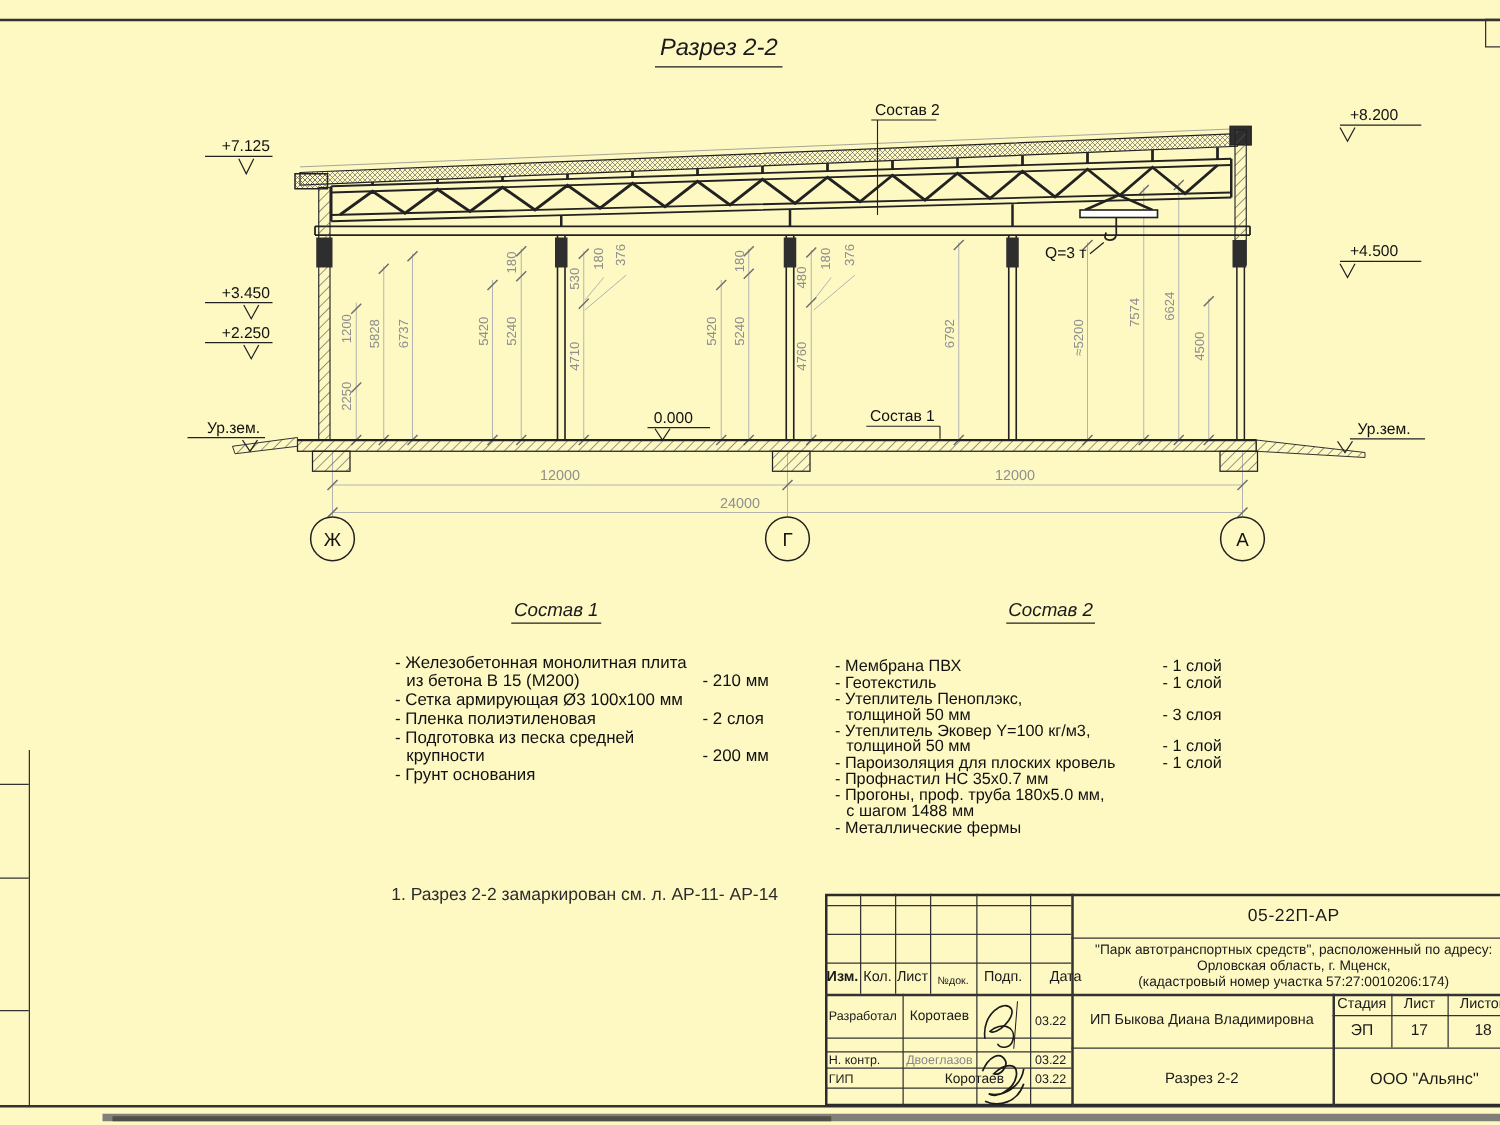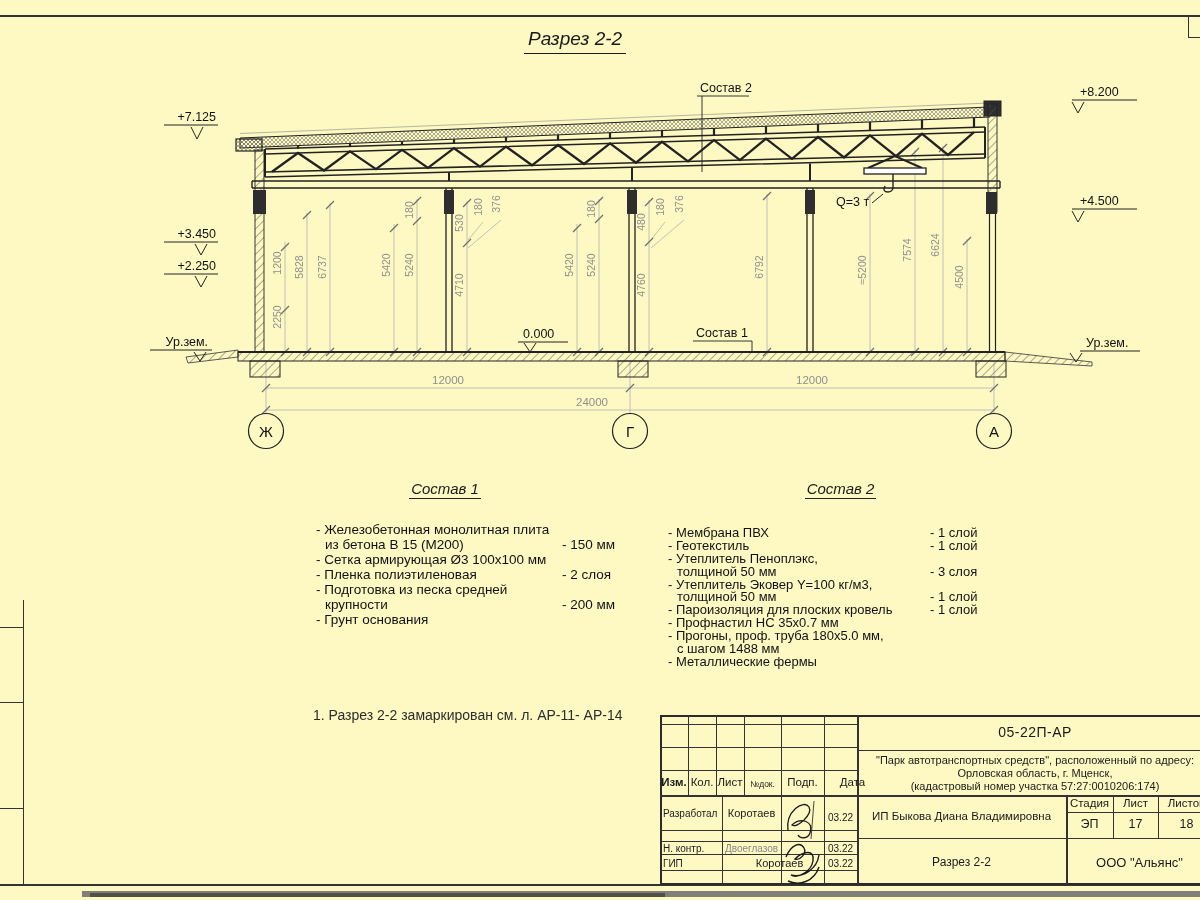--- a/index.html
+++ b/index.html
@@ -183,21 +183,21 @@
       <text x="630" y="437" text-anchor="middle" font-size="15" fill="#111">Г</text>
       <text x="994" y="437" text-anchor="middle" font-size="15" fill="#111">А</text>
     </g>
   </svg>
 
   <div class="sost-head ctr" style="left:292px;top:480px;width:306px;">
     <span>Состав 1</span>
   </div>
   <div id="sost1-list" class="sost-list" style="left:292px;top:522px;width:330px;margin-left:24px;">
     <div class="ln"><span class="lt">- Железобетонная  монолитная плита</span><span class="lv"></span></div>
-    <div class="ln"><span class="lt ind">из бетона В 15 (М200)</span><span class="lv">- 150 мм</span></div>
+    <div class="ln"><span class="lt ind">из бетона В 15 (М200)</span><span class="lv">- 210 мм</span></div>
     <div class="ln"><span class="lt">- Сетка армирующая Ø3 100x100 мм</span><span class="lv"></span></div>
     <div class="ln"><span class="lt">- Пленка полиэтиленовая</span><span class="lv">-  2 слоя</span></div>
     <div class="ln"><span class="lt">- Подготовка из песка средней</span><span class="lv"></span></div>
     <div class="ln"><span class="lt ind">крупности</span><span class="lv">- 200 мм</span></div>
     <div class="ln"><span class="lt">- Грунт основания</span><span class="lv"></span></div>
   </div>
 
   <div class="sost-head ctr" style="left:668px;top:480px;width:345px;">
     <span>Состав 2</span>
   </div>

